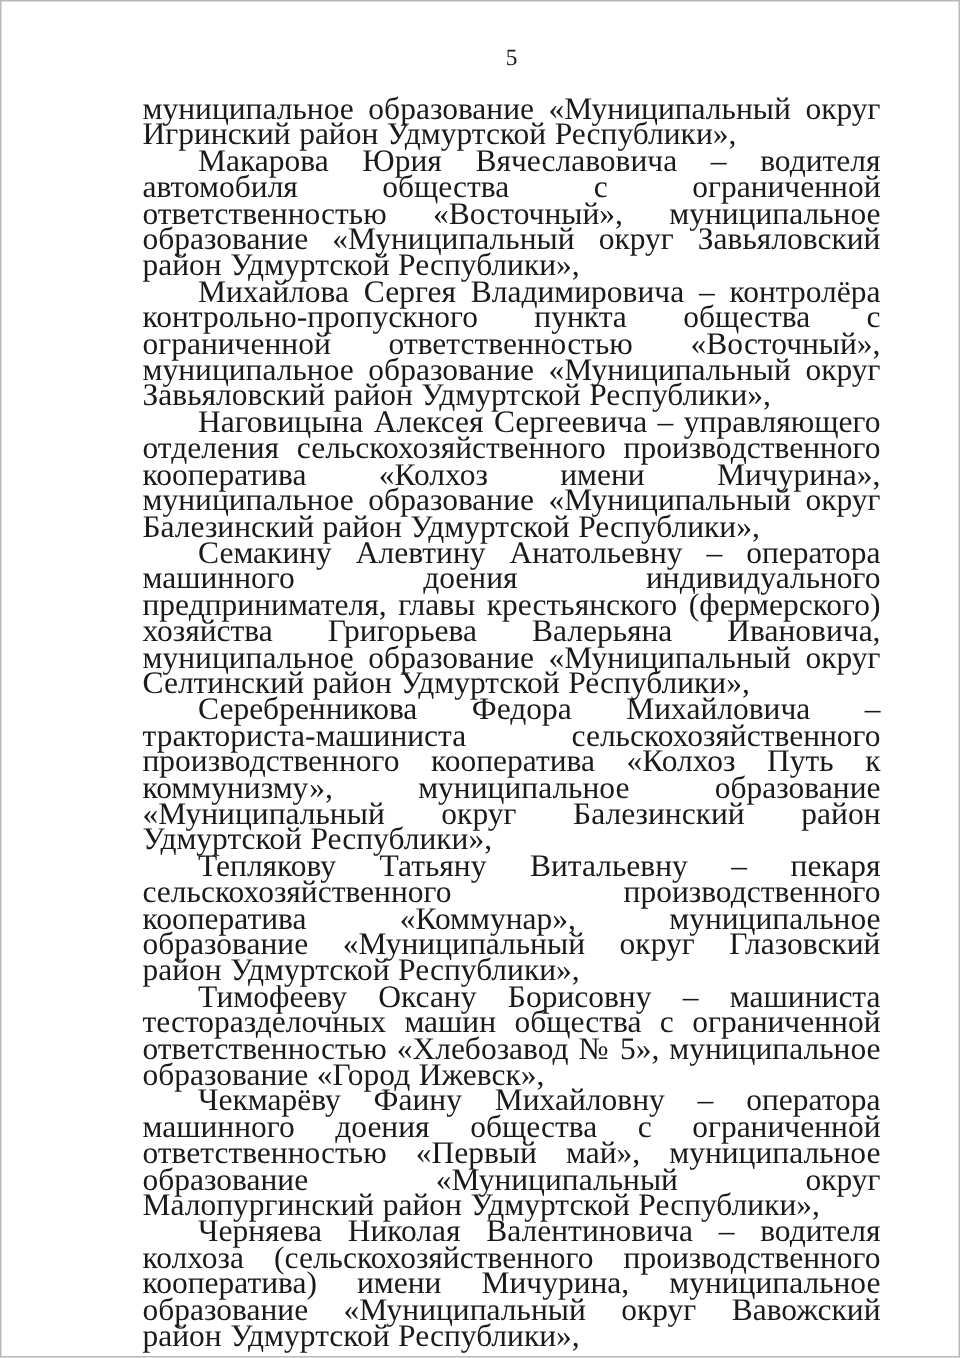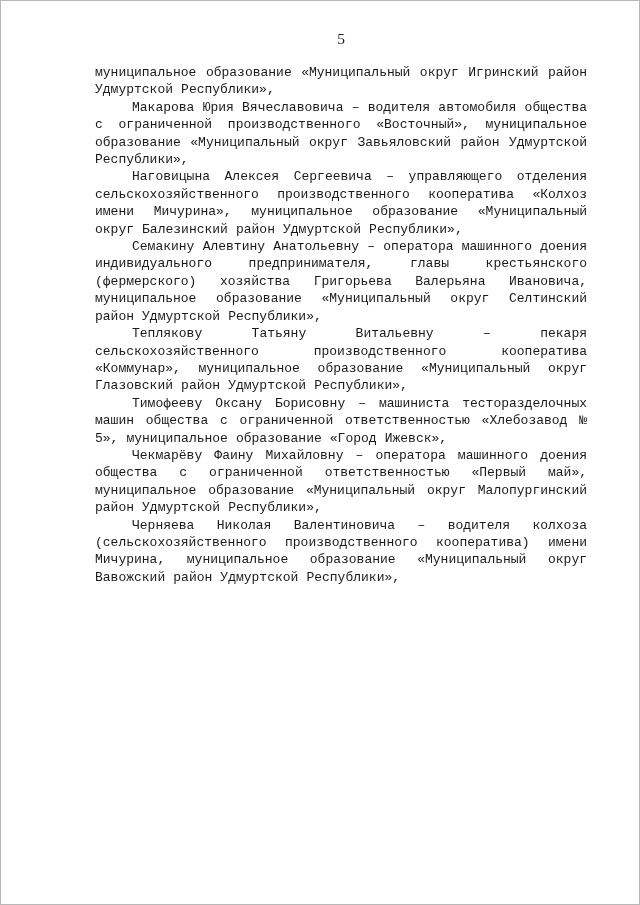--- a/index.html
+++ b/index.html
@@ -23,40 +23,41 @@
     padding: 30px 52px 0 94px;
   }
   .page-number {
     text-align: center;
     font-size: 15.5px;
     line-height: 16px;
     margin-bottom: 17px;
   }
   .doc-body p.para {
     margin: 0;
-    font-size: 13px;
+    font-size: 21px;
     line-height: 17.4px;
     text-align: justify;
     text-justify: inter-word;
     hyphens: none;
     word-spacing: 0.02em;
-    font-family: Liberation Mono, monospace;
   }
   .doc-body p.para.indent {
     text-indent: 37px;
   }
 </style>
 </head>
 <body>
 
 <div class="page">
   <div class="page-number">5</div>
   <div class="doc-body" id="doc-body">
       <p class="para">муниципальное образование «Муниципальный округ Игринский район Удмуртской Республики»,</p>
-      <p class="para indent">Макарова Юрия Вячеславовича – водителя автомобиля общества с ограниченной производственного «Восточный», муниципальное образование «Муниципальный округ Завьяловский район Удмуртской Республики»,</p>
+      <p class="para indent">Макарова Юрия Вячеславовича – водителя автомобиля общества с ограниченной ответственностью «Восточный», муниципальное образование «Муниципальный округ Завьяловский район Удмуртской Республики»,</p>
+      <p class="para indent">Михайлова Сергея Владимировича – контролёра контрольно-пропускного пункта общества с ограниченной ответственностью «Восточный», муниципальное образование «Муниципальный округ Завьяловский район Удмуртской Республики»,</p>
       <p class="para indent">Наговицына Алексея Сергеевича – управляющего отделения сельскохозяйственного производственного кооператива «Колхоз имени Мичурина», муниципальное образование «Муниципальный округ Балезинский район Удмуртской Республики»,</p>
       <p class="para indent">Семакину Алевтину Анатольевну – оператора машинного доения индивидуального предпринимателя, главы крестьянского (фермерского) хозяйства Григорьева Валерьяна Ивановича, муниципальное образование «Муниципальный округ Селтинский район Удмуртской Республики»,</p>
+      <p class="para indent">Серебренникова Федора Михайловича – тракториста-машиниста сельскохозяйственного производственного кооператива «Колхоз Путь к коммунизму», муниципальное образование «Муниципальный округ Балезинский район Удмуртской Республики»,</p>
       <p class="para indent">Теплякову Татьяну Витальевну – пекаря сельскохозяйственного производственного кооператива «Коммунар», муниципальное образование «Муниципальный округ Глазовский район Удмуртской Республики»,</p>
       <p class="para indent">Тимофееву Оксану Борисовну – машиниста тесторазделочных машин общества с ограниченной ответственностью «Хлебозавод № 5», муниципальное образование «Город Ижевск»,</p>
       <p class="para indent">Чекмарёву Фаину Михайловну – оператора машинного доения общества с ограниченной ответственностью «Первый май», муниципальное образование «Муниципальный округ Малопургинский район Удмуртской Республики»,</p>
       <p class="para indent">Черняева Николая Валентиновича – водителя колхоза (сельскохозяйственного производственного кооператива) имени Мичурина, муниципальное образование «Муниципальный округ Вавожский район Удмуртской Республики»,</p>
     </div>
 </div>
 
 </body></html>

